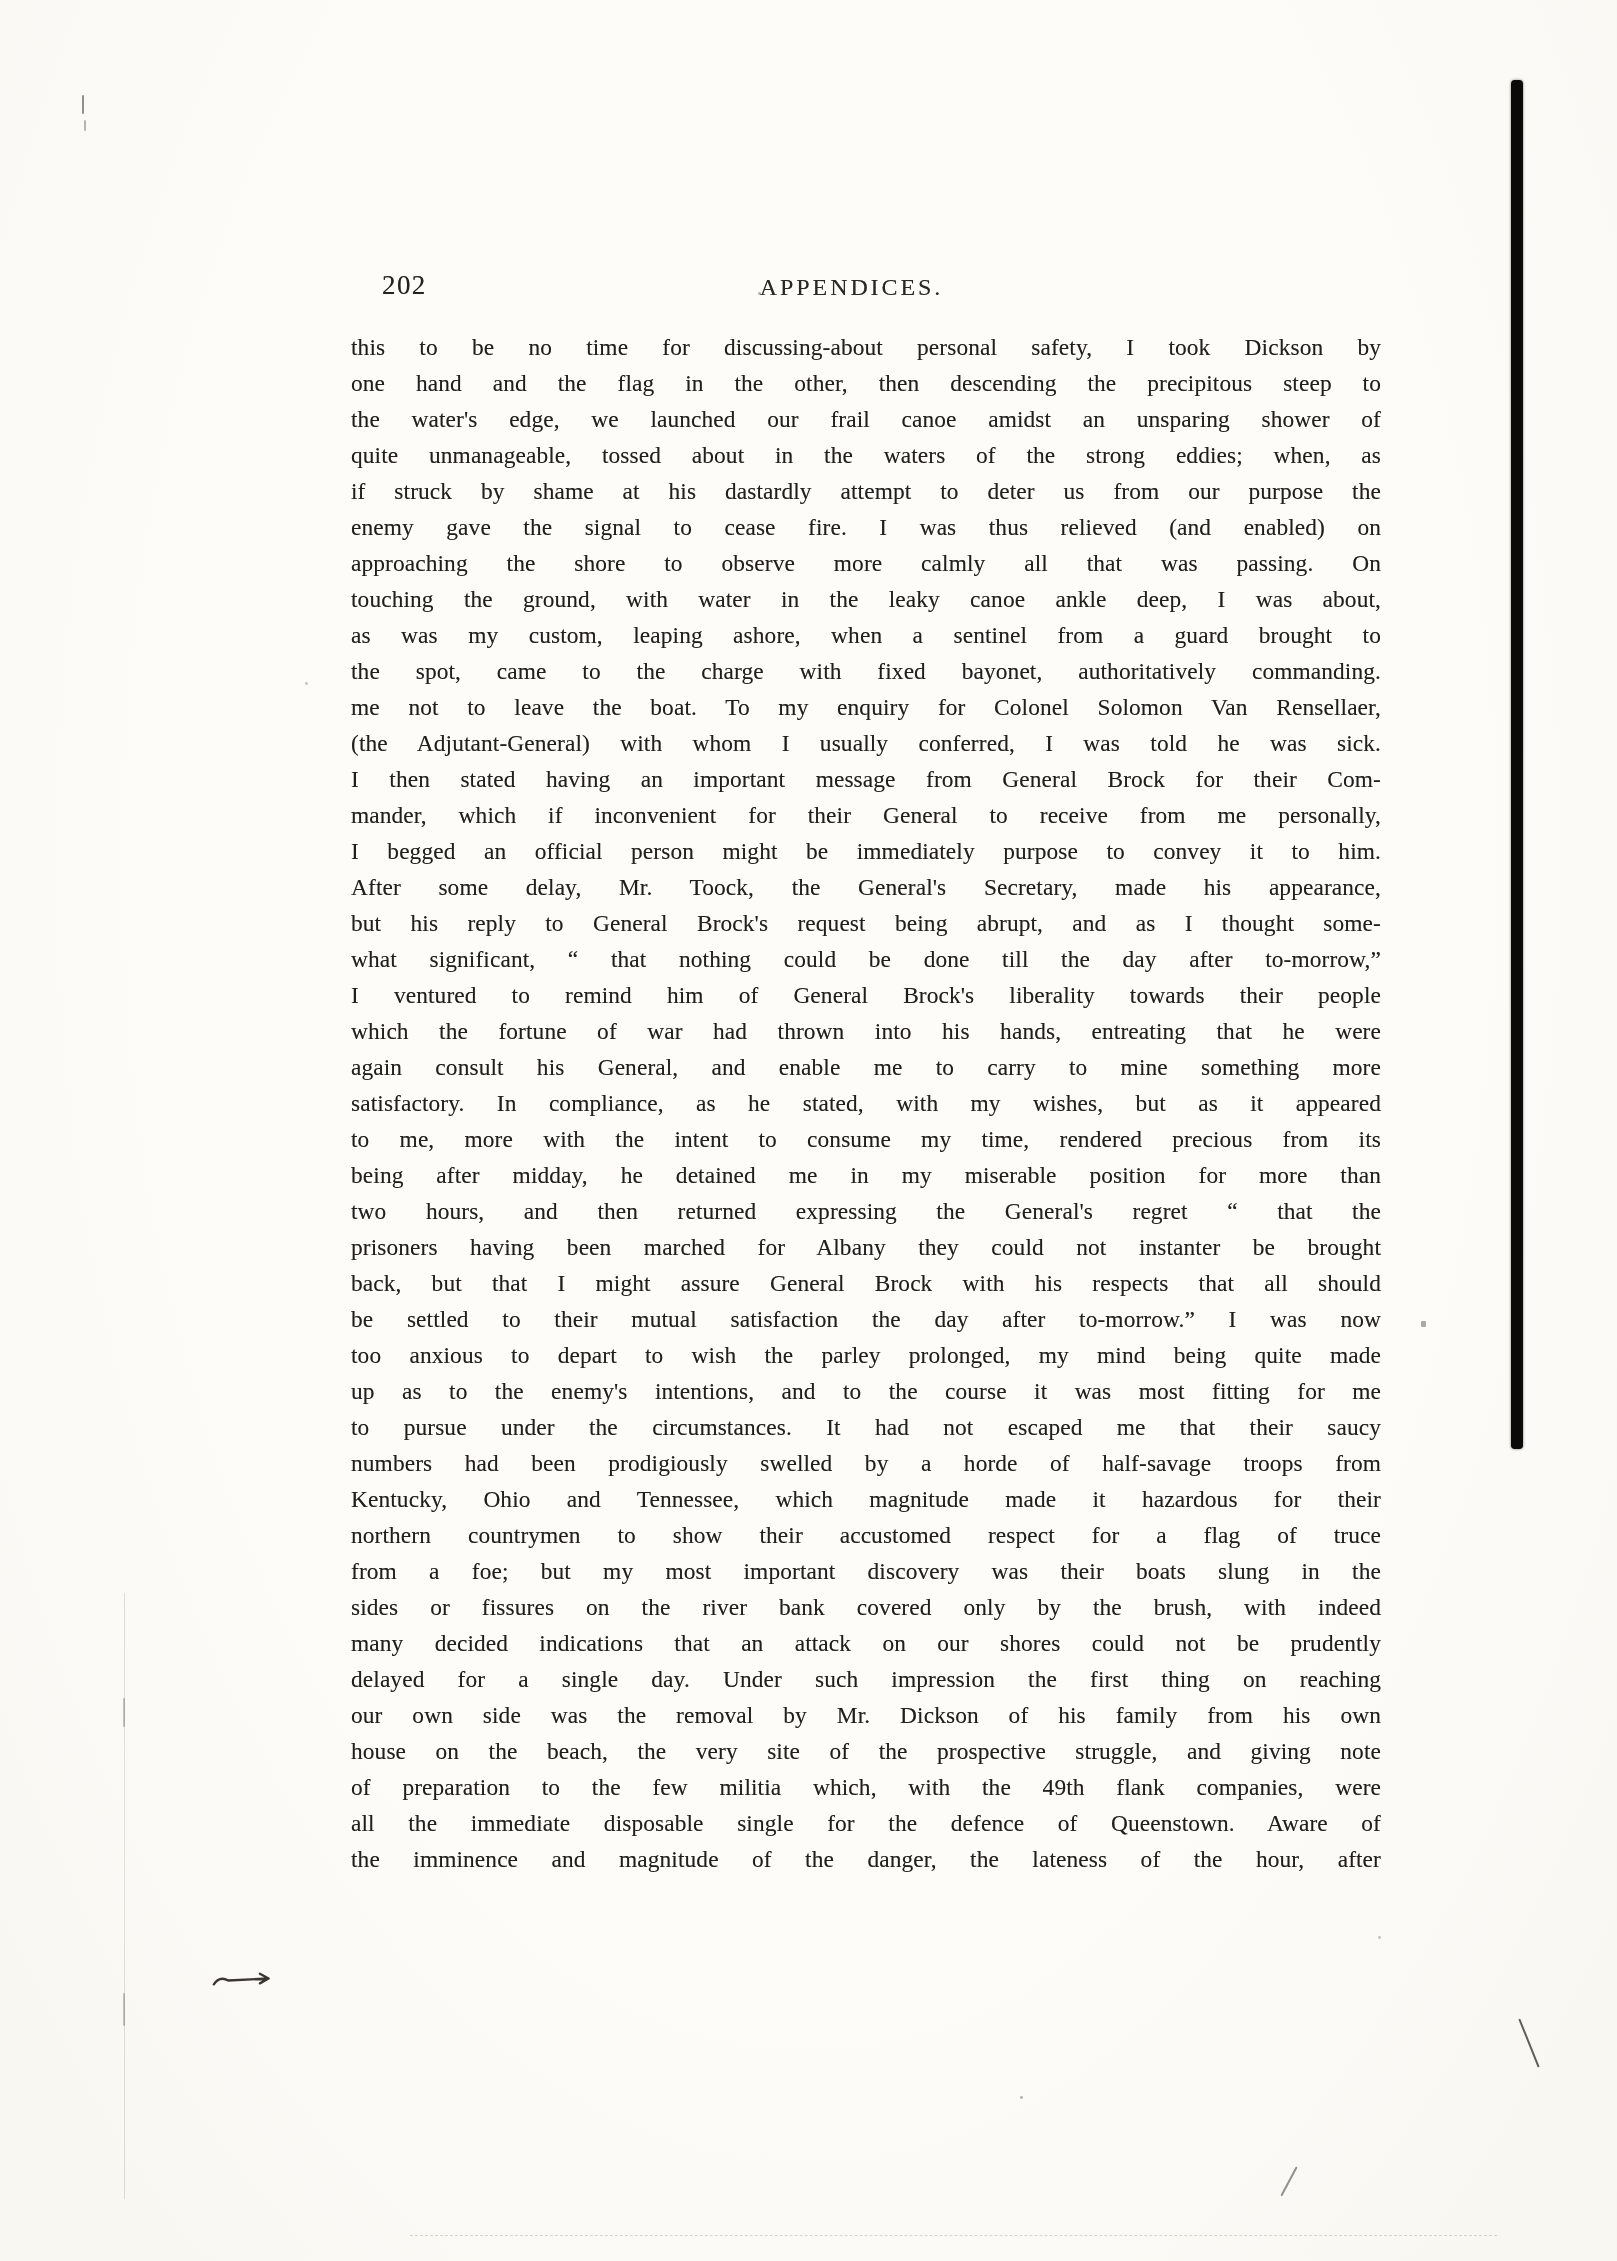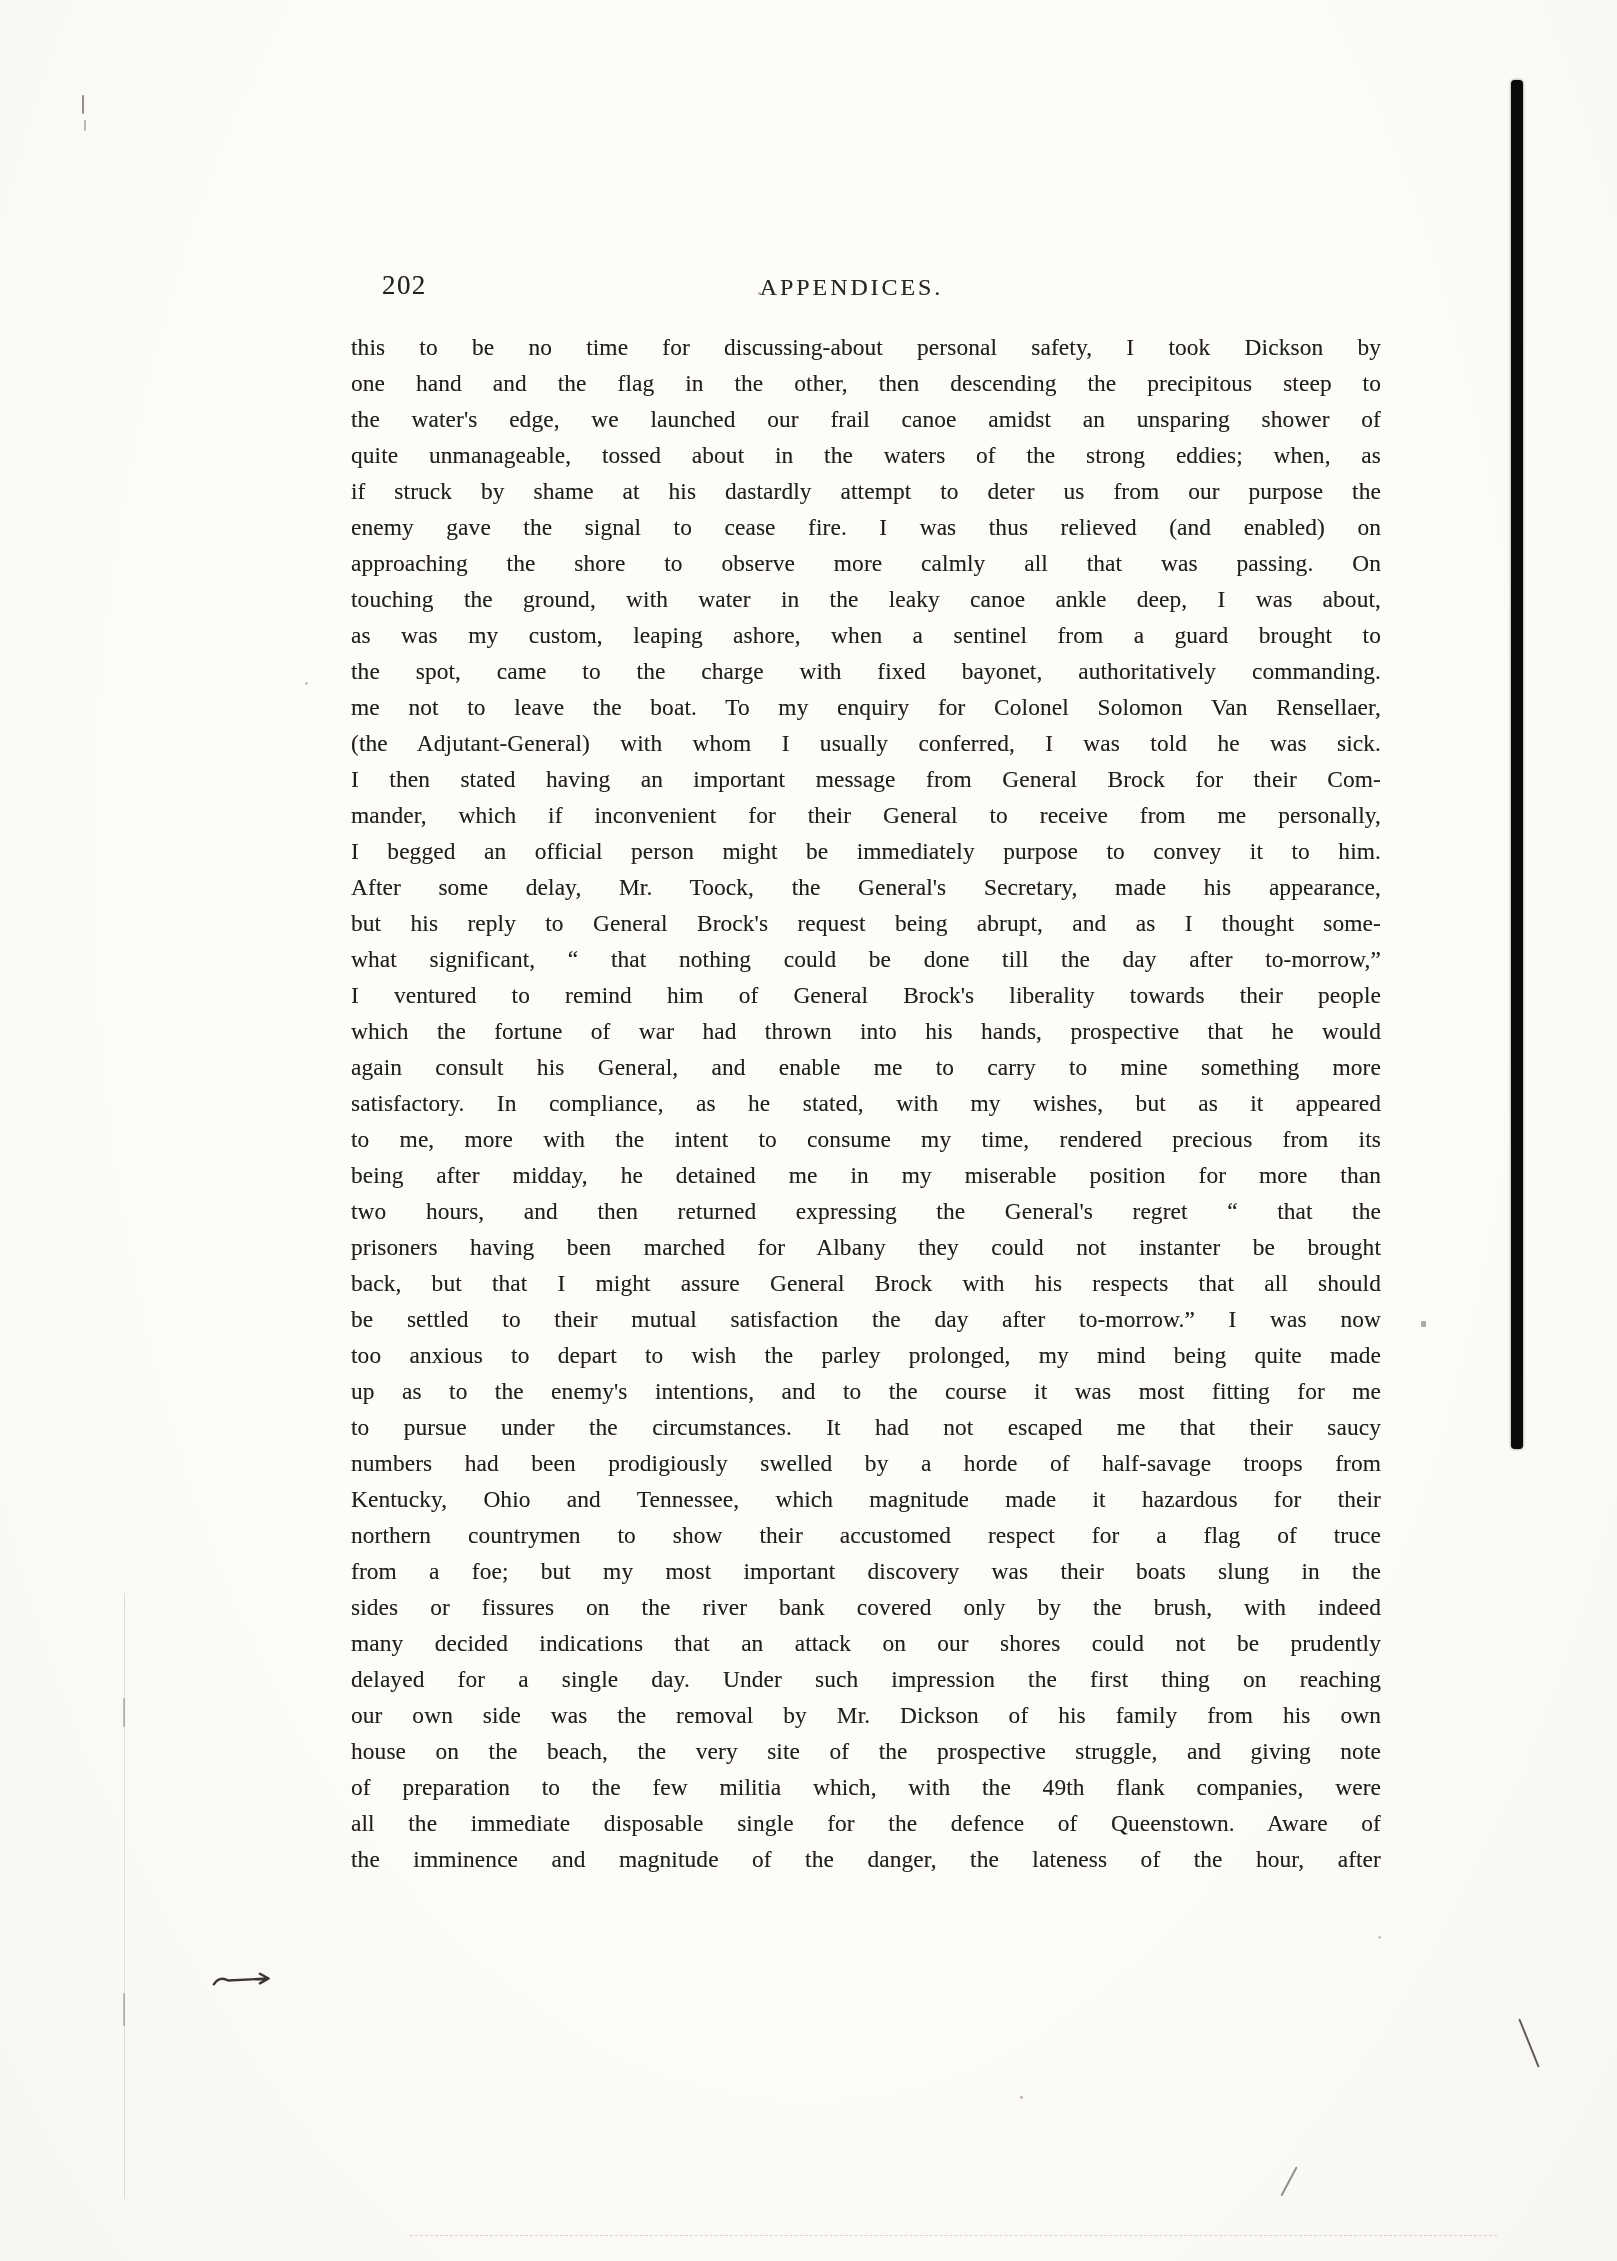--- a/index.html
+++ b/index.html
@@ -106,21 +106,21 @@
     <div class="line">the spot, came to the charge with fixed bayonet, authoritatively commanding.</div>
     <div class="line">me not to leave the boat.  To my enquiry for Colonel Solomon Van Rensellaer,</div>
     <div class="line">(the Adjutant-General) with whom I usually conferred, I was told he was sick.</div>
     <div class="line">I then stated having an important message from General Brock for their Com-</div>
     <div class="line">mander, which if inconvenient for their General to receive from me personally,</div>
     <div class="line">I begged an official person might be immediately purpose to convey it to him.</div>
     <div class="line">After some delay, Mr. Toock, the General's Secretary, made his appearance,</div>
     <div class="line">but his reply to General Brock's request being abrupt, and as I thought some-</div>
     <div class="line">what significant, “ that nothing could be done till the day after to-morrow,”</div>
     <div class="line">I ventured to remind him of General Brock's liberality towards their people</div>
-    <div class="line">which the fortune of war had thrown into his hands, prospective that he would</div>
+    <div class="line">which the fortune of war had thrown into his hands, entreating that he were</div>
     <div class="line">again consult his General, and enable me to carry to mine something more</div>
     <div class="line">satisfactory.  In compliance, as he stated, with my wishes, but as it appeared</div>
     <div class="line">to me, more with the intent to consume my time, rendered precious from its</div>
     <div class="line">being after midday, he detained me in my miserable position for more than</div>
     <div class="line">two hours, and then returned expressing the General's regret “ that the</div>
     <div class="line">prisoners having been marched for Albany they could not instanter be brought</div>
     <div class="line">back, but that I might assure General Brock with his respects that all should</div>
     <div class="line">be settled to their mutual satisfaction the day after to-morrow.”  I was now</div>
     <div class="line">too anxious to depart to wish the parley prolonged, my mind being quite made</div>
     <div class="line">up as to the enemy's intentions, and to the course it was most fitting for me</div>

